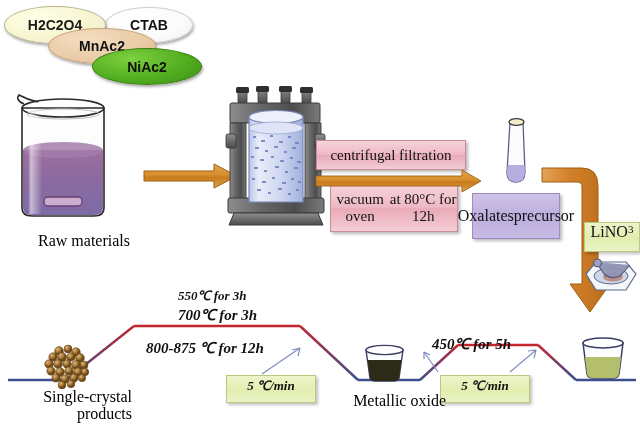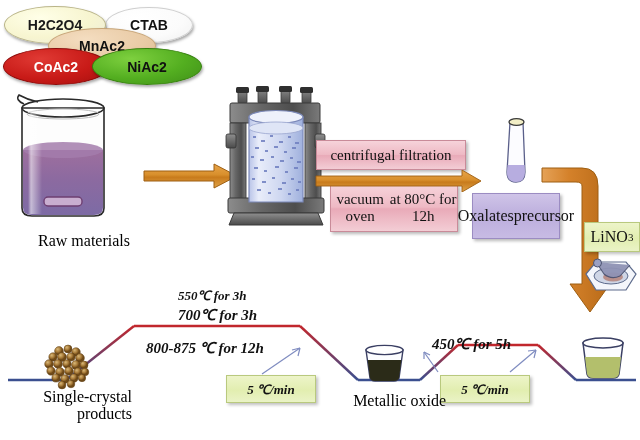--- a/index.html
+++ b/index.html
@@ -89,42 +89,41 @@
     border:1px solid #9b8cc2;
     box-shadow:2px 2px 3px rgba(0,0,0,.28);
     display:flex;align-items:center;justify-content:center;
     text-align:center;font-size:16px;color:#111;line-height:1.1;
   }
   .greenbox{
     position:absolute;
     background:linear-gradient(180deg,#edf4c9 0%,#e2eeb0 55%,#eaf3c6 100%);
     border:1px solid #b9c97e;
     box-shadow:2px 2px 3px rgba(0,0,0,.25);
-    display:flex;align-items:center;justify-content:center;
+    display:flex;justify-content:center;
     text-align:center;color:#111;
   }
   .temptext{
     position:absolute;
     font-family:"Liberation Serif", serif;
     font-style:italic;font-weight:bold;
     color:#111;
     white-space:nowrap;
   }
   .ratebox{font-style:italic;font-weight:bold;font-size:13px;font-family:"Liberation Serif",serif;}
   svg{display:block;}
 </style>
 </head>
 <body>
 
 <div id="stage">
 
   <div class="pill pill-h2c2o4">H2C2O4</div>
   <div class="pill pill-ctab">CTAB</div>
   <div class="pill pill-mnac2">MnAc2</div>
-  <div class="pill pill-coac2">CoAc2</div>
   <div class="pill pill-niac2">NiAc2</div>
 
   <svg class="abs" style="left:8px;top:88px;" width="120" height="140">
     <defs>
       <linearGradient id="liqPurple" x1="0" y1="0" x2="0" y2="1">
         <stop offset="0%" stop-color="#9e6f9e"></stop>
         <stop offset="45%" stop-color="#8c6aa0"></stop>
         <stop offset="100%" stop-color="#7d6ba5"></stop>
       </linearGradient>
       <linearGradient id="glassG" x1="0" y1="0" x2="1" y2="0">

